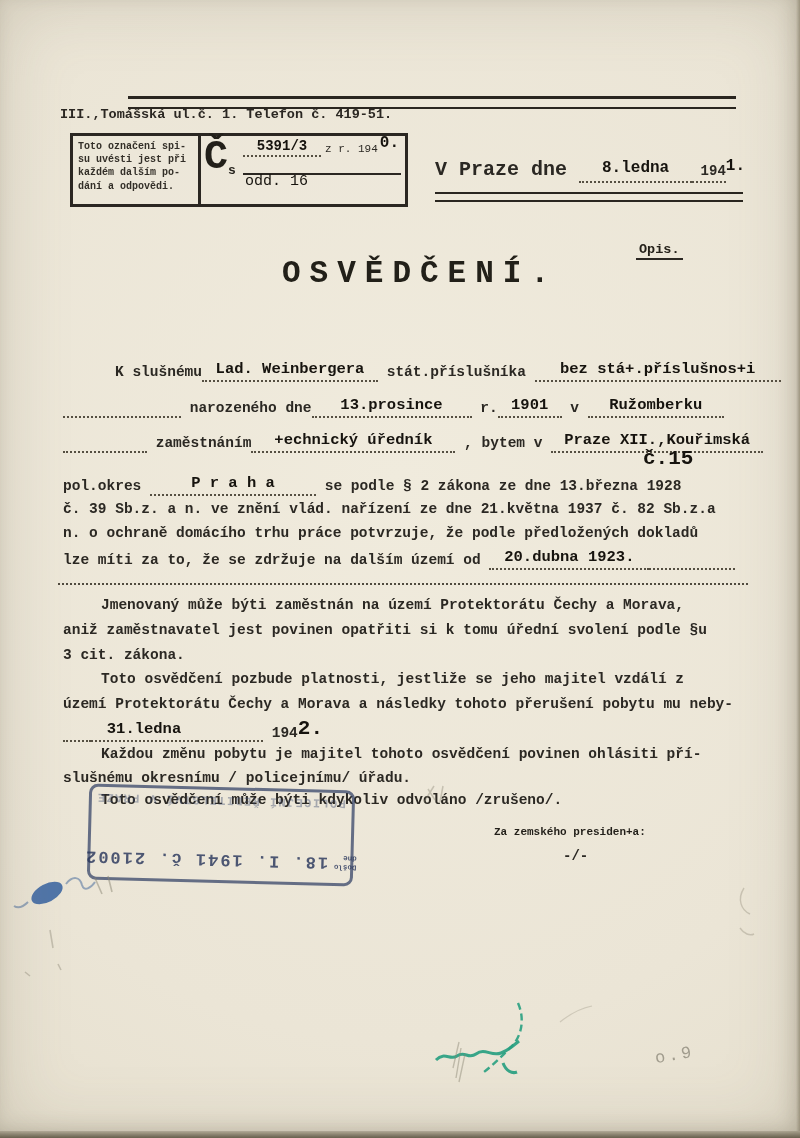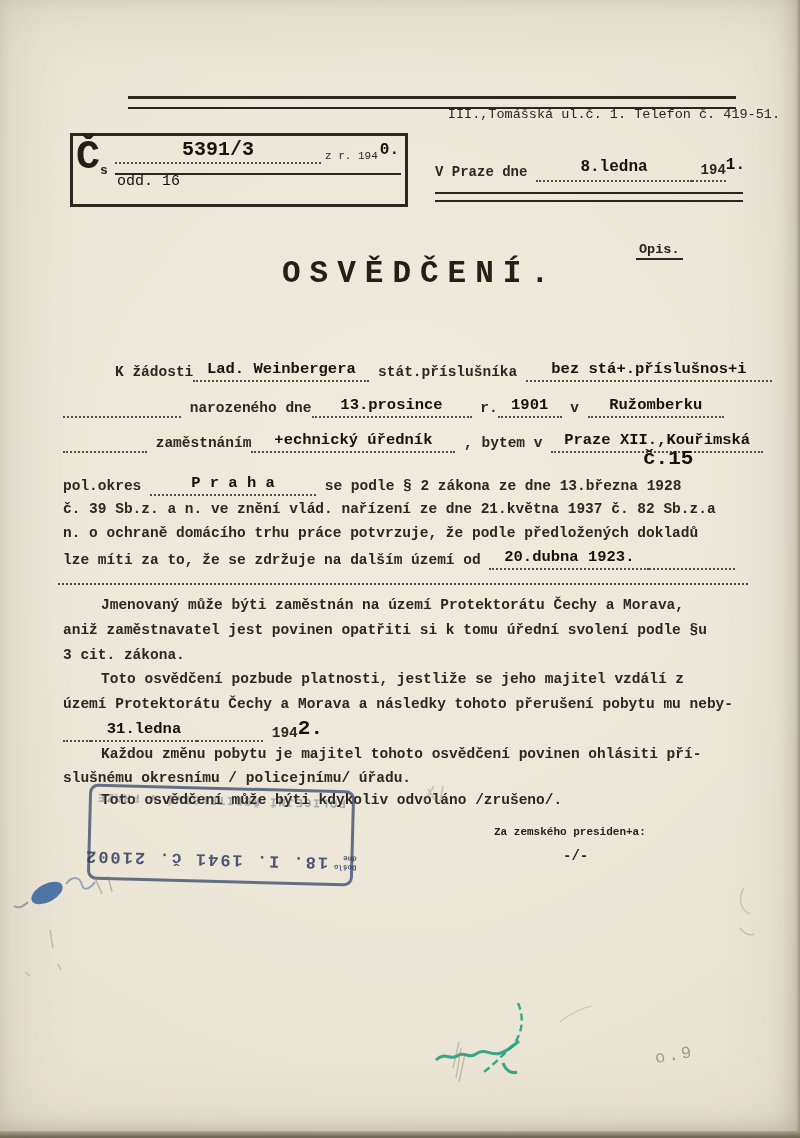--- a/index.html
+++ b/index.html
@@ -12,42 +12,42 @@
   .edge-bottom{position:absolute;left:0;right:0;bottom:0;height:7px;
     background:linear-gradient(#c9c2af,#6b6453);}
   .edge-right{position:absolute;top:0;bottom:0;right:0;width:4px;
     background:linear-gradient(to left,#b4ac97,rgba(180,172,151,0));}
 
   
   .hdr-title{position:absolute;top:60px;left:60px;right:20px;text-align:center;
     font-size:23px;font-weight:700;letter-spacing:.34em;word-spacing:.55em;color:#232019;}
   .hdr-rule{position:absolute;top:96px;left:128px;width:608px;height:8px;
     border-top:3.5px solid #2a2620;border-bottom:2.5px solid #2a2620;}
-  .hdr-addr{position:absolute;top:107px;left:60px;right:20px;text-align:right;
-    font-size:13.5px;font-weight:400;color:#2b2722;}
+  .hdr-addr{position:absolute;top:107px;left:60px;right:20px;text-align:left;
+    font-size:13.5px;font-weight:700;color:#2b2722;}
 
   
   .filebox{position:absolute;top:133px;left:70px;width:338px;height:74px;
     border:3px solid #2b2722;display:flex;box-sizing:border-box;background:rgba(255,255,255,.04);}
   .filebox-note{width:128px;border-right:3px solid #2b2722;box-sizing:border-box;
     padding:4px 5px;font-size:10px;line-height:1.32;font-weight:700;color:#332f28;}
   .filebox-right{position:relative;flex:1;}
   .cislo-glyph{position:absolute;left:3px;top:2px;font-size:40px;line-height:1;font-weight:700;color:#221f19;}
   .cislo-sub{font-size:13px;vertical-align:-6px;}
   .fnum-row{position:absolute;left:42px;right:6px;top:2px;display:flex;align-items:flex-end;}
-  .fnum-fill{flex:1;text-align:center;font-size:20px;font-weight:700;color:#16130e;
+  .fnum-fill{flex:1;text-align:center;font-size:14px;font-weight:700;color:#16130e;
     border-bottom:2px dotted #554f42;padding-bottom:1px;white-space:pre;}
   .fnum-year{font-size:11px;font-weight:400;padding:0 2px 2px 4px;white-space:pre;}
   .fnum-digit{font-size:16px;font-weight:700;color:#16130e;position:relative;top:-5px;}
   .fnum-rule{position:absolute;left:42px;right:4px;top:37px;border-top:2.5px solid #2b2722;}
   .fdept{position:absolute;left:44px;top:37px;font-size:15px;font-weight:400;color:#16130e;white-space:pre;}
 
   
   .dateline{position:absolute;top:158px;left:435px;width:310px;display:flex;align-items:flex-end;white-space:pre;}
-  .dateline .lbl{font-size:14px;font-weight:700;padding-bottom:2px;}
+  .dateline .lbl{font-size:20px;font-weight:700;padding-bottom:2px;}
   .date-day{flex:1;text-align:center;font-size:16px;font-weight:700;color:#16130e;
     border-bottom:2px dotted #554f42;padding-bottom:4px;}
   .date-194{font-size:14px;font-weight:700;padding-bottom:2px;border-bottom:2px dotted #554f42;}
   .date-digit{font-size:16px;font-weight:700;color:#16130e;position:relative;top:-8px;}
   .date-rule{position:absolute;top:192px;left:435px;width:308px;height:6px;
     border-top:2px solid #2a2620;border-bottom:2px solid #2a2620;}
 
   .opis{position:absolute;top:242px;left:636px;font-size:13.5px;font-weight:700;
     border-bottom:2px solid #2b2722;padding:0 3px 1px;color:#242019;}
 
@@ -88,20 +88,26 @@
 </style>
 </head>
 <body>
 
 <div class="page">
 
   <div class="hdr-rule"></div>
   <div class="hdr-addr">III.,Tomášská ul.č. 1. Telefon č. 419-51.</div>
 
   <div class="filebox">
+    <div class="filebox-note">
+      <span>Toto označení spi-</span><br>
+      <span>su uvésti jest při</span><br>
+      <span>každém dalším po-</span><br>
+      <span>dání a odpovědi.</span>
+    </div>
     <div class="filebox-right">
       <div class="cislo-glyph"><span>Č</span><span class="cislo-sub">s</span></div>
       <div class="fnum-row">
         <span class="fnum-fill">5391/3</span>
         <span class="fnum-year">z r. 194</span>
         <span class="fnum-digit">0.</span>
       </div>
       <div class="fnum-rule"></div>
       <div class="fdept">odd. 16</div>
     </div>
@@ -113,21 +119,21 @@
     <span class="date-194"> 194</span>
     <span class="date-digit">1.</span>
   </div>
   <div class="date-rule"></div>
 
   <div class="opis">Opis.</div>
 
   <div class="doc-title">OSVĚDČENÍ.</div>
 
   <div id="body-lines">
-      <div class="bline" style="top: 360px; padding-left: 52px;"><span class="seg-p">K žádosti</span><span class="seg-f" style="width: 168px;">Lad. Weinbergera</span><span class="seg-p"> stát.příslušníka </span><span class="seg-f" style="width: 238px;">bez stá+.příslušnos+i</span></div>
+      <div class="bline" style="top: 360px; padding-left: 52px;"><span class="seg-p">K slušnému</span><span class="seg-f" style="width: 168px;">Lad. Weinbergera</span><span class="seg-p"> stát.příslušníka </span><span class="seg-f" style="width: 238px;">bez stá+.příslušnos+i</span></div>
       <div class="bline" style="top: 396px;"><span class="seg-d" style="width: 118px;"></span><span class="seg-p"> narozeného dne</span><span class="seg-f" style="width: 152px;">13.prosince</span><span class="seg-p"> r.</span><span class="seg-f" style="width: 56px;">1901</span><span class="seg-p"> v </span><span class="seg-f" style="width: 128px;">Ružomberku</span></div>
       <div class="bline" style="top: 431px;"><span class="seg-d" style="width: 84px;"></span><span class="seg-p"> zaměstnáním</span><span class="seg-f" style="width: 196px;">+echnický úředník</span><span class="seg-p"> , bytem v </span><span class="seg-f" style="width: 204px;">Praze XII.,Kouřimská</span></div>
       <div class="bline" style="top: 449px;"><span class="seg-sp" style="width: 580px;"></span><span class="seg-f2">č.15</span></div>
       <div class="bline" style="top: 474px;"><span class="seg-p">pol.okres </span><span class="seg-f" style="width: 158px;">P r a h a</span><span class="seg-p"> se podle § 2 zákona ze dne 13.března 1928</span></div>
       <div class="bline" style="top: 500px;"><span class="seg-p">č. 39 Sb.z. a n. ve znění vlád. nařízení ze dne 21.května 1937 č. 82 Sb.z.a</span></div>
       <div class="bline" style="top: 524px;"><span class="seg-p">n. o ochraně domácího trhu práce potvrzuje, že podle předložených dokladů</span></div>
       <div class="bline" style="top: 548px;"><span class="seg-p">lze míti za to, že se zdržuje na dalším území od </span><span class="seg-f" style="width: 152px;">20.dubna 1923.</span><span class="seg-d" style="width: 86px;"></span></div>
       <div class="bline" style="top: 596px; padding-left: 38px;"><span class="seg-p">Jmenovaný může býti zaměstnán na území Protektorátu Čechy a Morava,</span></div>
       <div class="bline" style="top: 621px;"><span class="seg-p">aniž zaměstnavatel jest povinen opatřiti si k tomu úřední svolení podle §u</span></div>
       <div class="bline" style="top: 646px;"><span class="seg-p">3 cit. zákona.</span></div>

